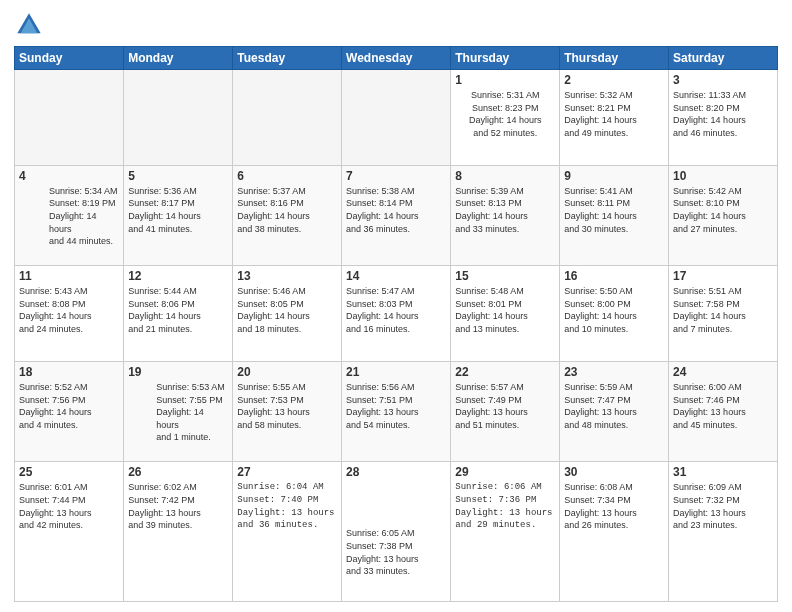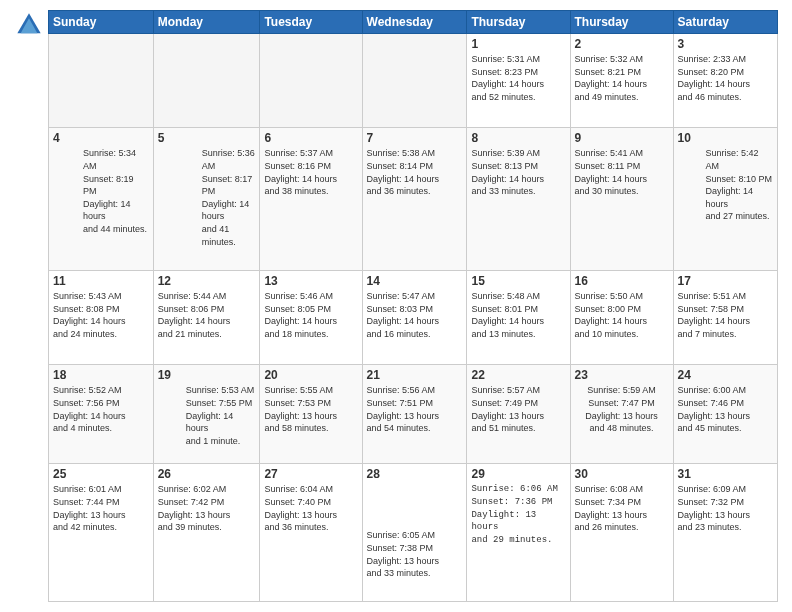--- a/index.html
+++ b/index.html
@@ -7,21 +7,21 @@
       width: 792px;
       height: 612px;
       font-family: Arial, sans-serif;
       background: #fff;
       overflow: hidden;
     }
     .page {
       width: 792px;
       height: 612px;
       display: flex;
-      flex-direction: row;
+      flex-direction: column;
       padding: 10px 14px 10px 14px;
     }
     .header {
       display: flex;
       justify-content: space-between;
       align-items: flex-start;
       margin-bottom: 6px;
     }
     .logo {
       display: flex;
@@ -137,51 +137,51 @@
         </tr>
     </thead>
     <tbody id="calendar-body">
     <tr>
           <td class="empty"></td>
           <td class="empty"></td>
           <td class="empty"></td>
           <td class="empty"></td>
           <td>
             <span class="day-number">1</span>
-            <div class="day-info" style="white-space: pre-line;">Sunrise: 5:31 AM
+            <div class="day-info" style="white-space: pre-line; text-align: center;">Sunrise: 5:31 AM
 Sunset: 8:23 PM
 Daylight: 14 hours
 and 52 minutes.</div>
           </td>
           <td>
             <span class="day-number">2</span>
             <div class="day-info" style="white-space: pre-line;">Sunrise: 5:32 AM
 Sunset: 8:21 PM
 Daylight: 14 hours
 and 49 minutes.</div>
           </td>
           <td>
             <span class="day-number">3</span>
-            <div class="day-info" style="white-space: pre-line;">Sunrise: 2:33 AM
+            <div class="day-info" style="white-space: pre-line;">Sunrise: 11:33 AM
 Sunset: 8:20 PM
 Daylight: 14 hours
 and 46 minutes.</div>
           </td>
         </tr>
         <tr>
           <td>
             <span class="day-number">4</span>
             <div class="day-info" style="white-space: pre-line; margin-left: 30px;">Sunrise: 5:34 AM
 Sunset: 8:19 PM
 Daylight: 14 hours
 and 44 minutes.</div>
           </td>
           <td>
             <span class="day-number">5</span>
-            <div class="day-info" style="white-space: pre-line; margin-left: 44px;">Sunrise: 5:36 AM
+            <div class="day-info" style="white-space: pre-line;">Sunrise: 5:36 AM
 Sunset: 8:17 PM
 Daylight: 14 hours
 and 41 minutes.</div>
           </td>
           <td>
             <span class="day-number">6</span>
             <div class="day-info" style="white-space: pre-line;">Sunrise: 5:37 AM
 Sunset: 8:16 PM
 Daylight: 14 hours
 and 38 minutes.</div>
@@ -202,21 +202,21 @@
           </td>
           <td>
             <span class="day-number">9</span>
             <div class="day-info" style="white-space: pre-line;">Sunrise: 5:41 AM
 Sunset: 8:11 PM
 Daylight: 14 hours
 and 30 minutes.</div>
           </td>
           <td>
             <span class="day-number">10</span>
-            <div class="day-info" style="white-space: pre-line; margin-left: 28px;">Sunrise: 5:42 AM
+            <div class="day-info" style="white-space: pre-line;">Sunrise: 5:42 AM
 Sunset: 8:10 PM
 Daylight: 14 hours
 and 27 minutes.</div>
           </td>
         </tr>
         <tr>
           <td>
             <span class="day-number">11</span>
             <div class="day-info" style="white-space: pre-line;">Sunrise: 5:43 AM
 Sunset: 8:08 PM
@@ -297,21 +297,21 @@
           </td>
           <td>
             <span class="day-number">22</span>
             <div class="day-info" style="white-space: pre-line;">Sunrise: 5:57 AM
 Sunset: 7:49 PM
 Daylight: 13 hours
 and 51 minutes.</div>
           </td>
           <td>
             <span class="day-number">23</span>
-            <div class="day-info" style="white-space: pre-line; text-align: center;">Sunrise: 5:59 AM
+            <div class="day-info" style="white-space: pre-line;">Sunrise: 5:59 AM
 Sunset: 7:47 PM
 Daylight: 13 hours
 and 48 minutes.</div>
           </td>
           <td>
             <span class="day-number">24</span>
             <div class="day-info" style="white-space: pre-line;">Sunrise: 6:00 AM
 Sunset: 7:46 PM
 Daylight: 13 hours
 and 45 minutes.</div>
@@ -327,21 +327,21 @@
           </td>
           <td>
             <span class="day-number">26</span>
             <div class="day-info" style="white-space: pre-line;">Sunrise: 6:02 AM
 Sunset: 7:42 PM
 Daylight: 13 hours
 and 39 minutes.</div>
           </td>
           <td>
             <span class="day-number">27</span>
-            <div class="day-info" style="white-space: pre-line;">Sunrise: 6:04 AM
+            <div class="day-info" style="white-space: pre-line; font-family: Liberation Mono, monospace;">Sunrise: 6:04 AM
 Sunset: 7:40 PM
 Daylight: 13 hours
 and 36 minutes.</div>
           </td>
           <td>
             <span class="day-number">28</span>
             <div class="day-info" style="white-space: pre-line; margin-top: 48px;">Sunrise: 6:05 AM
 Sunset: 7:38 PM
 Daylight: 13 hours
 and 33 minutes.</div>

